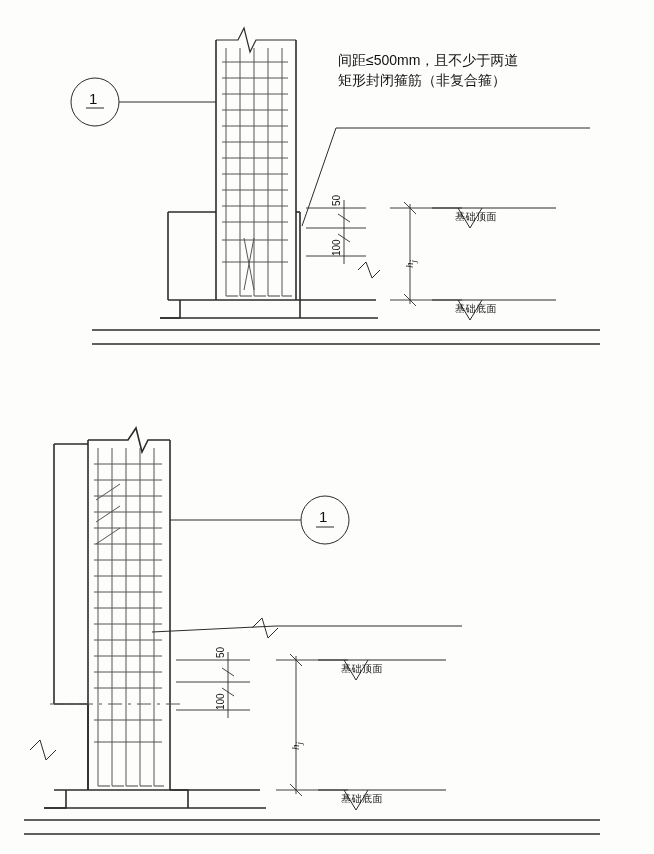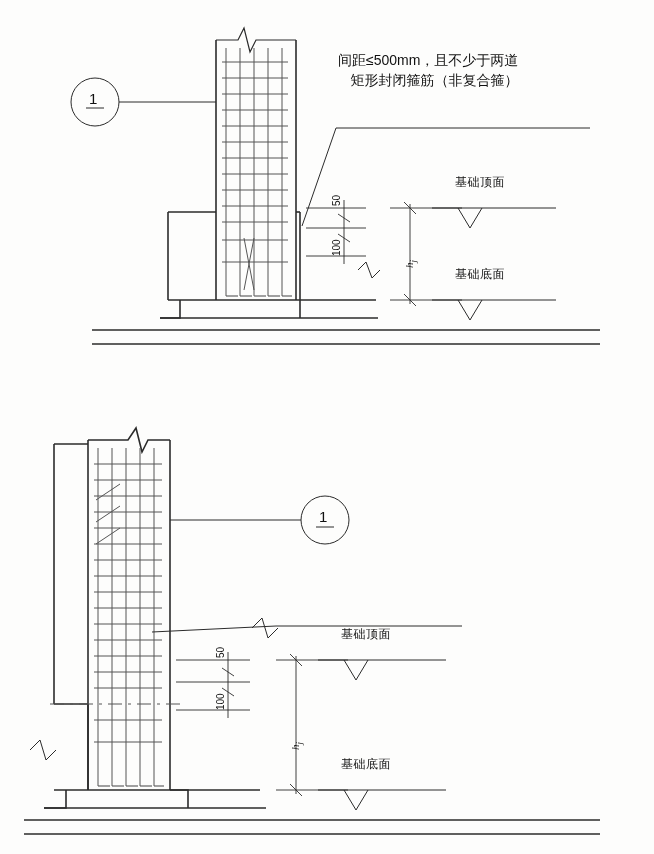--- a/index.html
+++ b/index.html
@@ -34,35 +34,34 @@
     top: 0;
     width: 654px;
   }
   .lbl {
     position: absolute;
     font-family: "Liberation Sans", sans-serif;
     color: #111;
     white-space: pre;
     line-height: 1.35;
   }
-  .lbl.cn { font-size: 12px; letter-spacing: 0.5px; }
+  .lbl.cn { font-size: 10px; letter-spacing: 0.5px; margin-top: 36px; }
   .lbl.small { font-size: 11px; }
   .lbl.tiny { font-size: 10px; }
   .lbl.ital { font-style: italic; font-family: "Liberation Serif", serif; }
   .rot90 {
     transform: rotate(-90deg);
     transform-origin: left top;
   }
   .note {
     position: absolute;
     font-size: 14px;
     line-height: 20px;
     white-space: pre-line;
     color: #111;
-    text-align: right;
   }
   .bubble-num {
     position: absolute;
     font-size: 15px;
     color: #111;
   }
 </style>
 </head>
 <body>
 

